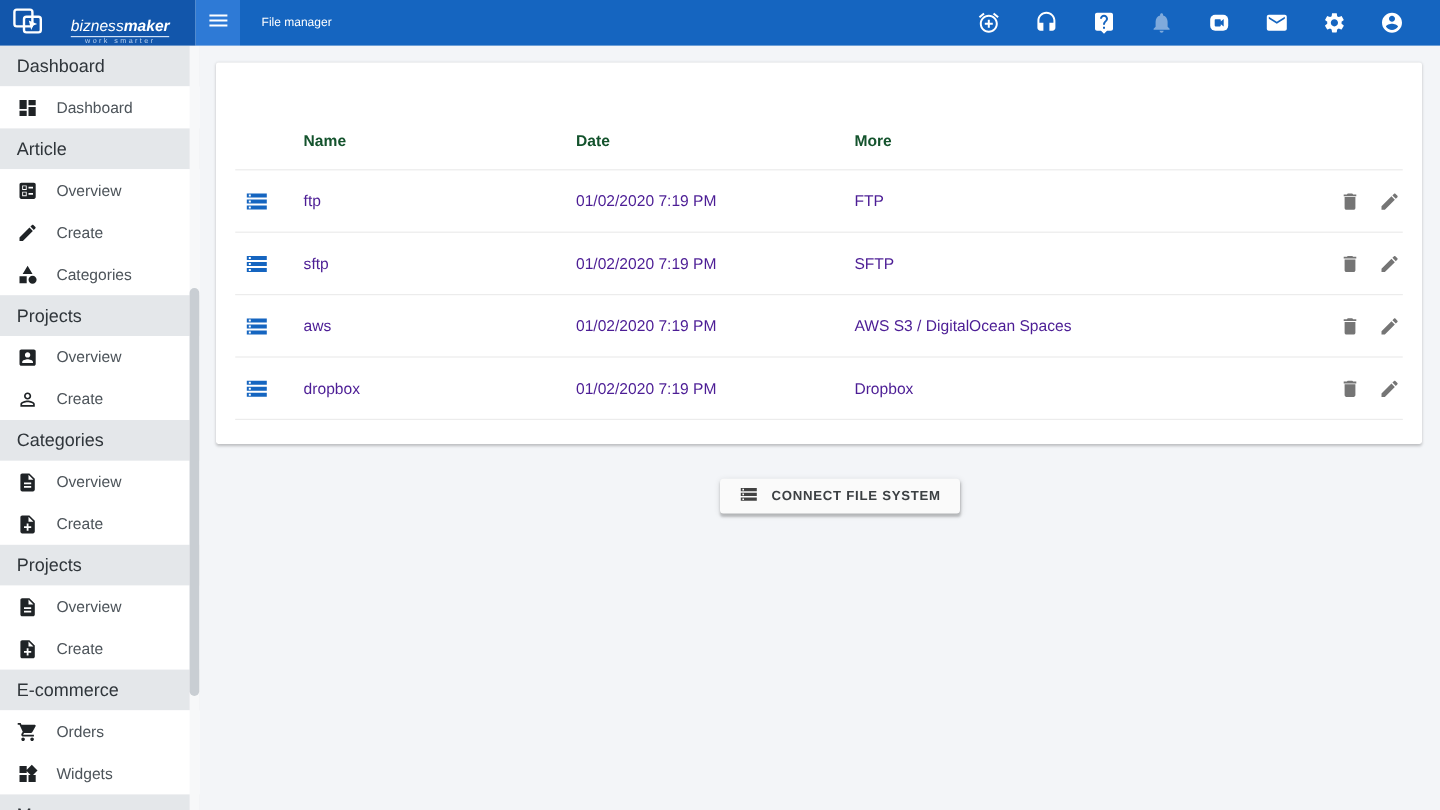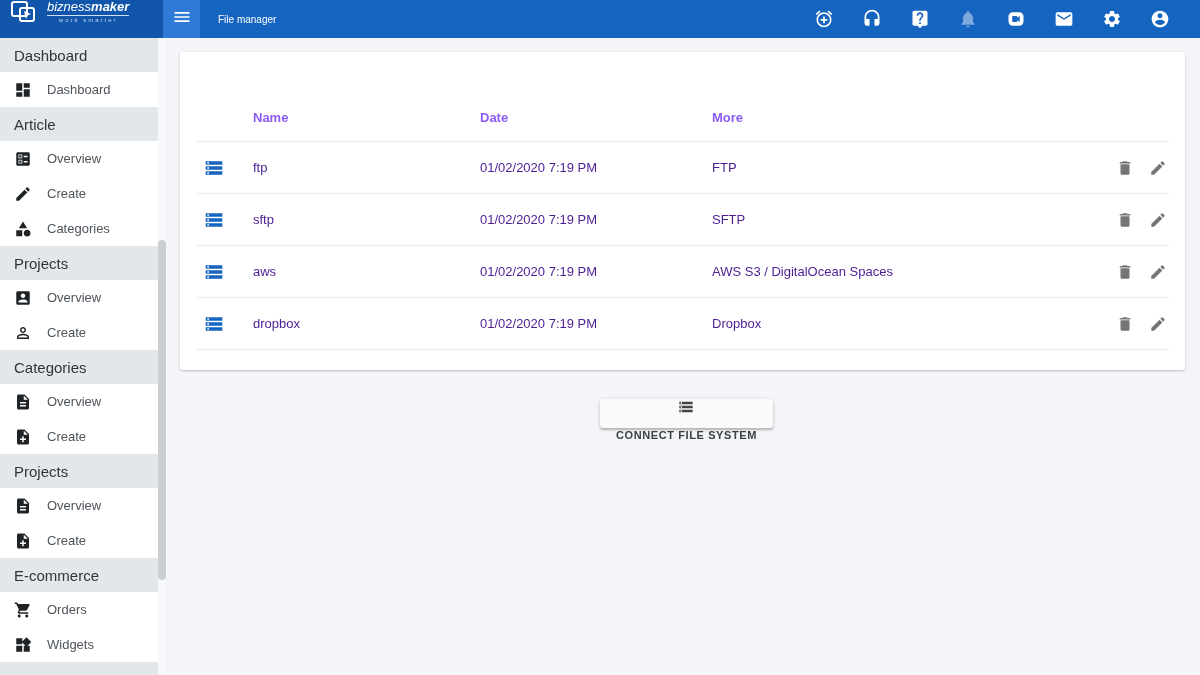--- a/index.html
+++ b/index.html
@@ -1,21 +1,21 @@
 <!DOCTYPE html>
 <html><head>
 <meta charset="utf-8">
 <style>
   * { margin:0; padding:0; box-sizing:border-box; }
   html,body { width:1200px; height:675px; overflow:hidden; }
   body { font-family:"Liberation Sans", sans-serif; background:#f3f5f8; position:relative; }
 
   
   .topbar { position:absolute; top:0; left:0; width:1200px; height:38px; display:flex; z-index:30; }
-  .brand { width:163px; height:38px; background:#1256ab; display:flex; align-items:flex-start; padding-left:9px; gap:6px; }
+  .brand { width:163px; height:38px; background:#1256ab; display:flex; align-items:flex-end; padding-left:9px; gap:18px; }
   .brand-text { display:flex; flex-direction:column; color:#fff; }
   .brand-line { font-style:italic; font-size:13px; line-height:14px; border-bottom:1px solid #cfe0f5; padding-bottom:1px; white-space:nowrap; }
   .brand-line .bold { font-weight:bold; }
   .brand-tagline { font-size:6px; letter-spacing:2px; color:#bcd3f0; text-align:center; margin-top:1px; }
   .menu-btn { width:37px; height:38px; background:#2e7ad6; display:flex; align-items:center; justify-content:center; cursor:pointer; }
   .bar-rest { flex:1; height:38px; background:#1565c0; display:flex; align-items:center; }
   .page-title { color:#fff; font-size:10px; margin-left:18px; }
   .bar-icons { margin-left:auto; margin-right:30px; display:flex; align-items:center; gap:28px; }
   .bar-icon { width:20px; height:20px; display:flex; align-items:center; justify-content:center; cursor:pointer; }
   .bar-icon svg { width:20px; height:20px; fill:#ffffff; }
@@ -31,31 +31,31 @@
   .side-item .lbl { font-size:13px; color:#4d545a; }
 
   
   .main { position:absolute; top:38px; left:166px; width:1034px; height:637px; background:#f3f5f8; }
   .card { position:absolute; left:14px; top:14px; width:1005px; height:318px; background:#ffffff; border-radius:2px;
           box-shadow:0 1px 3px rgba(0,0,0,.14), 0 1px 2px rgba(0,0,0,.10); }
   .table-wrap { margin:41px 16px 0 16px; }
   .trow { display:grid; grid-template-columns:57px 227px 232px 1fr 70px; align-items:center; border-bottom:1px solid #ececec; }
   .trow.head { height:49px; }
   .trow.data { height:52px; }
-  .th { font-size:13px; font-weight:bold; color:#8b5cf6; }
+  .th { font-size:13px; font-weight:bold; color:#14532d; }
   .td { font-size:13px; color:#4c1d95; }
   .row-icon { margin-left:8px; width:20px; height:20px; }
   .row-icon svg { width:20px; height:20px; fill:#1565c0; }
   .row-actions { display:flex; justify-content:flex-end; align-items:center; gap:15px; padding-right:2px; }
   .act-btn { width:18px; height:18px; cursor:pointer; }
   .act-btn svg { width:18px; height:18px; fill:#757575; }
 
   .connect-btn { position:absolute; left:600px; top:399px; height:29px; padding:0 16px; display:flex; align-items:center; gap:11px;
                  background:#fafafa; border:none; border-radius:3px; cursor:pointer;
-                 box-shadow:0 2px 2px rgba(0,0,0,.2), 0 1px 5px rgba(0,0,0,.12);flex-direction:column; }
+                 box-shadow:0 2px 2px rgba(0,0,0,.2), 0 1px 5px rgba(0,0,0,.12); }
   .connect-btn svg { width:16px; height:16px; fill:#424242; }
   .connect-btn .txt { font-size:11px; font-weight:bold; letter-spacing:.6px; color:#3c4043; white-space:nowrap; }
 </style>
 </head>
 <body>
 
 <div class="topbar">
   <div class="brand">
     <span>
       <svg viewBox="0 0 30 27" width="32" height="27">

